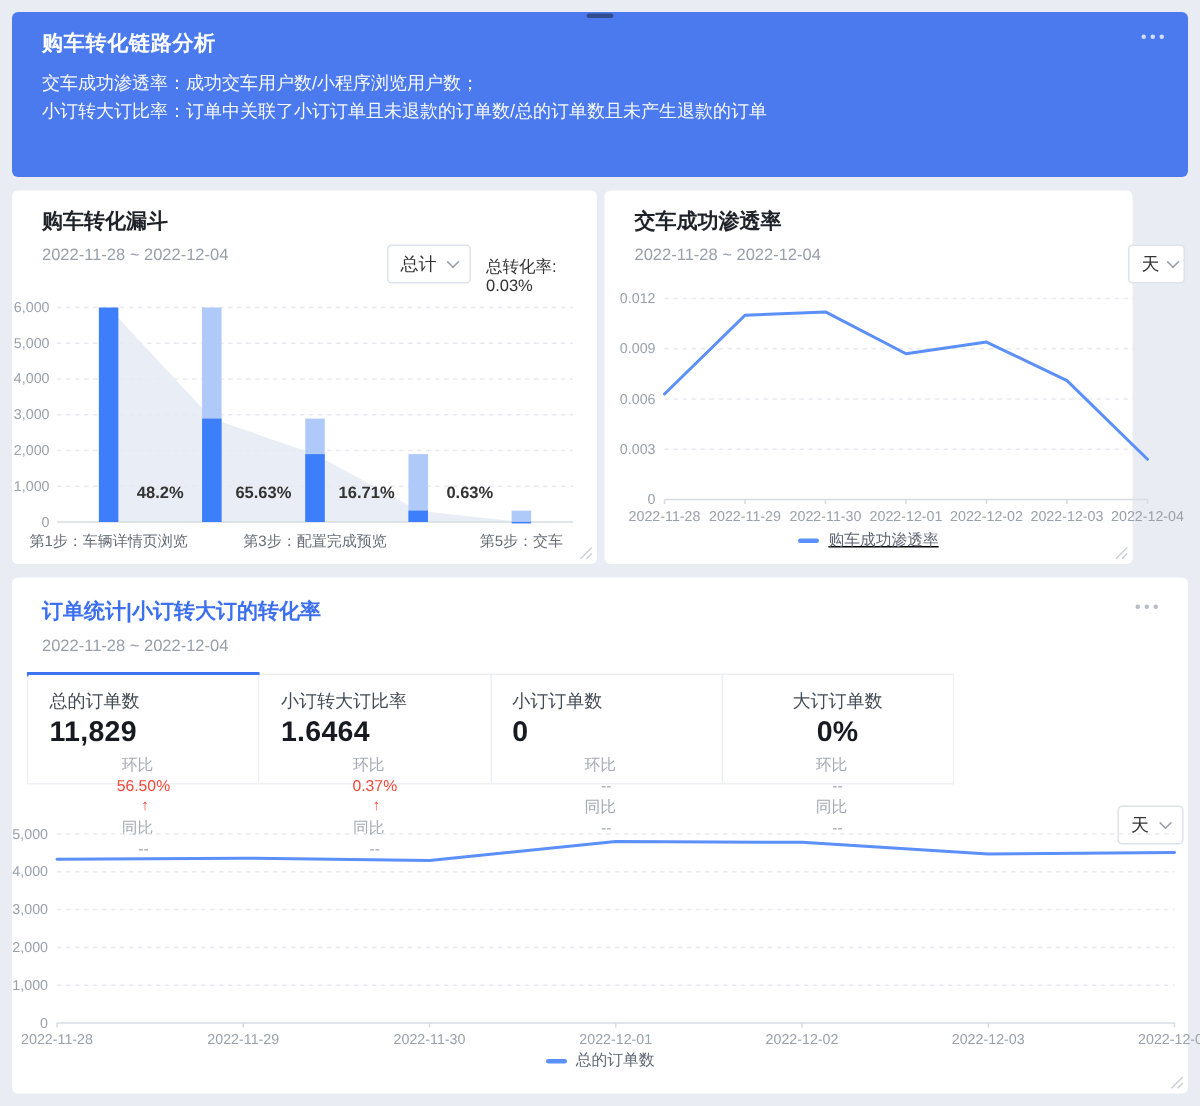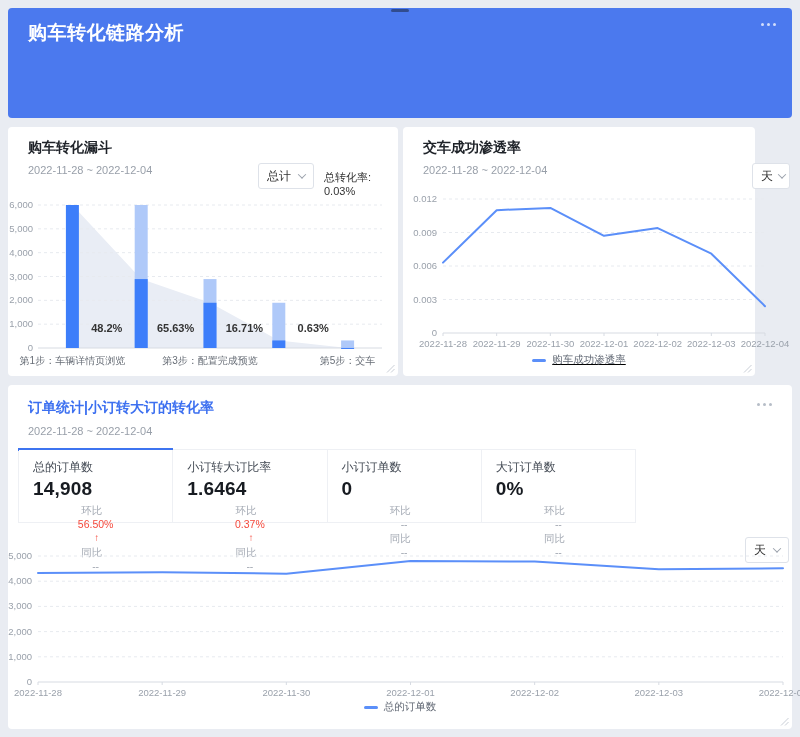--- a/index.html
+++ b/index.html
@@ -13,21 +13,21 @@
 
   
   .banner {
     position:absolute; left:8px; top:8px; width:784px; height:110px;
     background:#4b79ee; border-radius:4px; color:#fff;
   }
   .banner-drag {
     position:absolute; left:50%; top:1px; margin-left:-9px;
     width:18px; height:3px; border-radius:2px; background:rgba(30,40,65,.55);
   }
-  .banner-title { position:absolute; left:20px; top:12px; font-size:19px; font-weight:700; letter-spacing:.5px; }
+  .banner-title { position:absolute; left:20px; top:12px; font-size:14px; font-weight:700; letter-spacing:.5px; }
   .banner-desc  { position:absolute; left:20px; top:38px; font-size:12px; line-height:19px; color:rgba(255,255,255,.96); }
   .dots { position:absolute; display:flex; gap:3px; cursor:pointer; }
   .dots i { width:3px; height:3px; border-radius:50%; display:block; }
   .banner .dots { right:16px; top:15px; }
   .banner .dots i { background:rgba(255,255,255,.75); }
 
   
   .panel { position:absolute; background:#fff; border-radius:4px; }
   #panel-funnel { left:8px;   top:127px; width:390px; height:249px; }
   #panel-pen    { left:403px; top:127px; width:352px; height:249px; }
@@ -68,39 +68,43 @@
 
   .legend { position:absolute; left:0; width:100%; display:flex; align-items:center; justify-content:center; gap:6px; cursor:pointer; }
   #pen-legend { top:226px;text-decoration:underline; }
   #orders-legend { top:315px; }
   .legend-dash { width:14px; height:3px; border-radius:2px; background:#5B8FF9; }
   .legend-text { font-size:10.5px; color:#5f6672; }
 
   
   .cards { position:absolute; left:10px; top:64px; width:618px; height:74px; display:flex; border:1px solid #eef0f4; }
   .card { flex:1 1 0; border-right:1px solid #eef0f4; padding:9px 14px 0; position:relative; cursor:pointer; background:#fff; }
-  .card:last-child { border-right:none; }
+  .card:last-child { border-right:none;text-align:center; }
   .card-active-bar { position:absolute; left:-1px; top:-2px; width:25.1%; height:3px; background:#3e74f0; }
   .card-label { font-size:12px; color:#434a54; }
   .card-value { font-size:19px; font-weight:700; color:#171b21; margin:2px 0 3px; letter-spacing:.2px; }
   .delta-row { font-size:10.5px; line-height:14px; display:flex; align-items:center;flex-direction:column; }
   .delta-label { color:#a3a9b3; margin-right:8px; }
   .delta-val.red { color:#f5483b; }
   .delta-val.muted { color:#a3a9b3; }
   .delta-arrow { color:#f5483b; font-weight:700; margin-left:2px; font-size:10px; }
 
   
   .rsz { position:absolute; right:3px; bottom:3px; width:9px; height:9px; cursor:nwse-resize; }
 </style>
 </head>
 <body>
 
 <div class="banner">
   <div class="banner-drag"></div>
   <div class="banner-title">购车转化链路分析</div>
+  <div class="banner-desc">
+    <div>交车成功渗透率：成功交车用户数/小程序浏览用户数；</div>
+    <div>小订转大订比率：订单中关联了小订订单且未退款的订单数/总的订单数且未产生退款的订单</div>
+  </div>
   <div class="dots">
       <i></i>
       <i></i>
       <i></i>
     </div>
 </div>
 
 <div class="panel" id="panel-funnel">
   <div class="panel-title">购车转化漏斗</div>
   <div class="panel-date">2022-11-28 ~ 2022-12-04</div>
@@ -199,21 +203,21 @@
       <i></i>
       <i></i>
       <i></i>
     </div>
 
   <div class="cards">
     <div class="card-active-bar"></div>
 
     <div class="card">
       <div class="card-label">总的订单数</div>
-      <div class="card-value">14,908</div>
+      <div class="card-value">11,829</div>
       <div class="delta-row">
         <span class="delta-label">环比</span>
         <span class="delta-val red">56.50%</span>
         <span class="delta-arrow">↑</span>
       </div>
       <div class="delta-row">
         <span class="delta-label">同比</span>
         <span class="delta-val muted">--</span>
       </div>
     </div>

